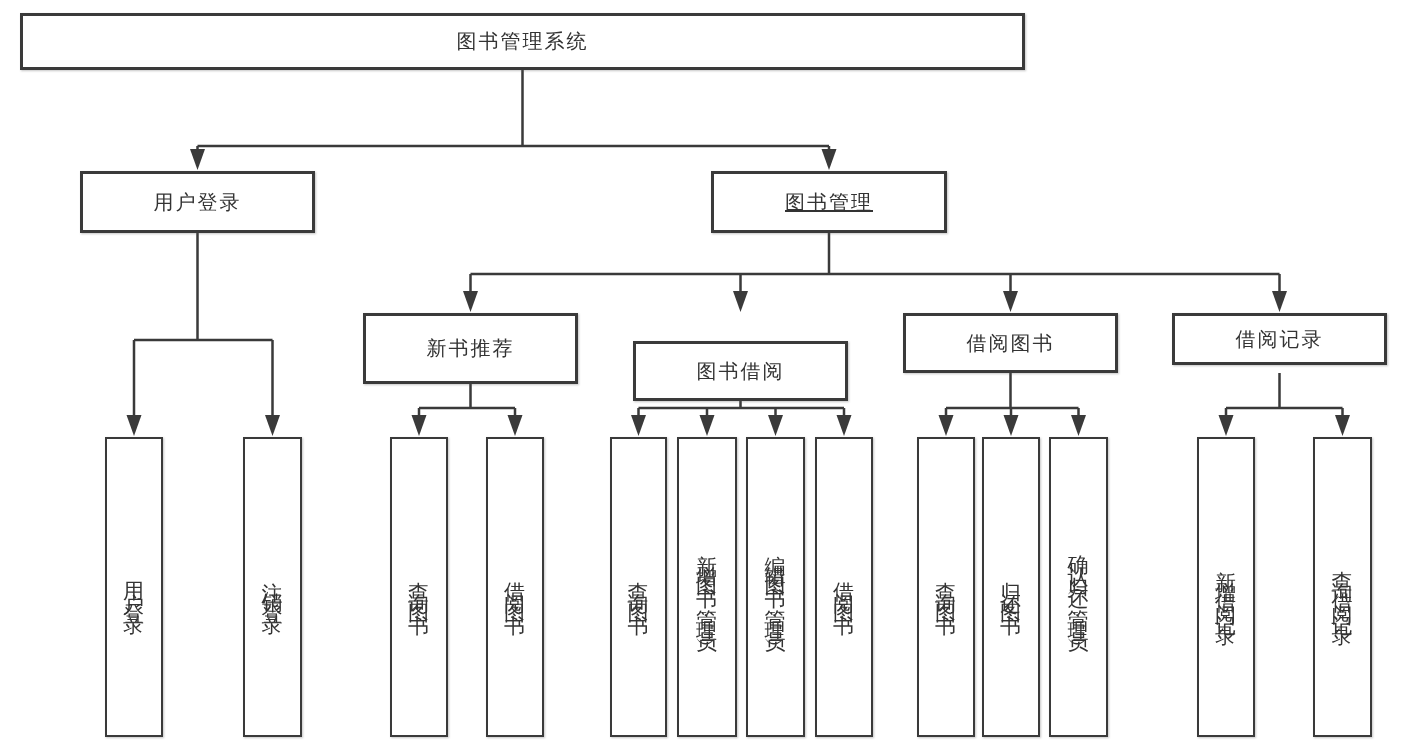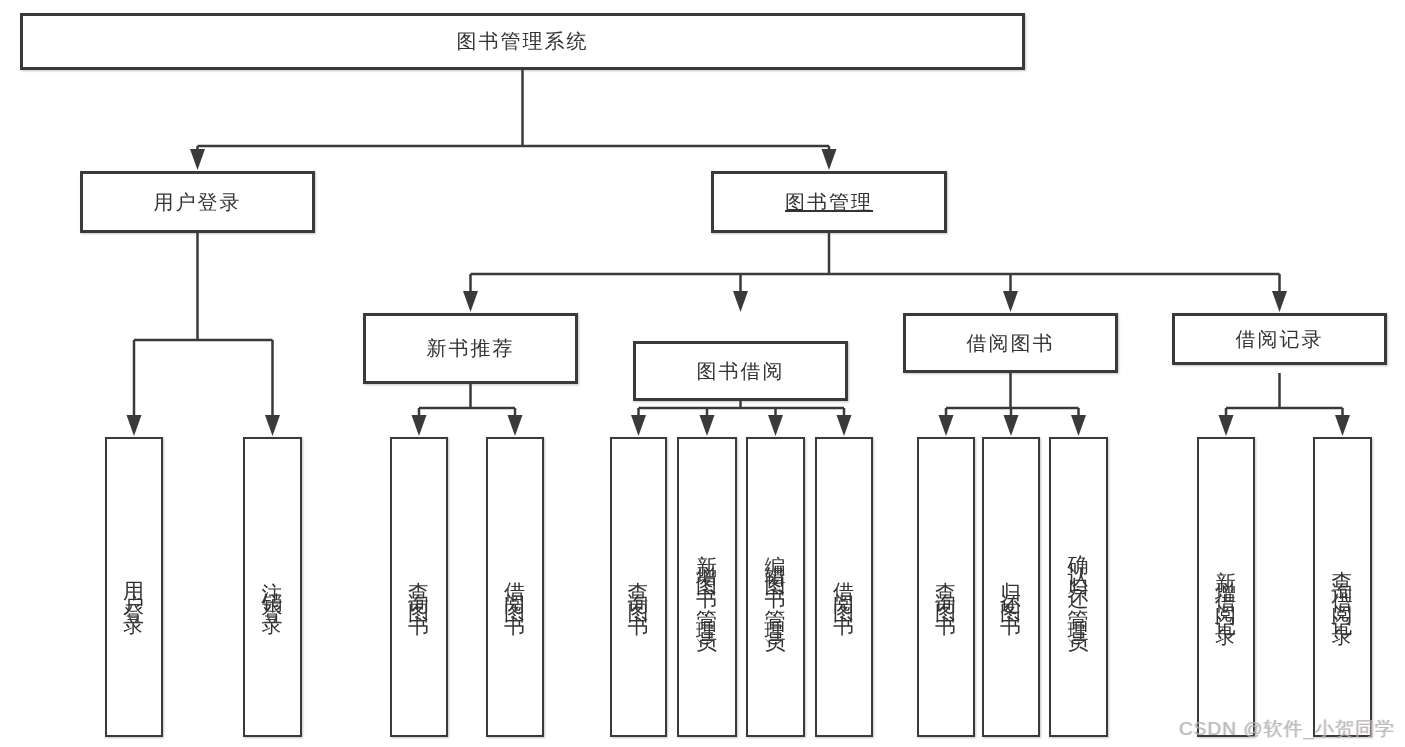--- a/index.html
+++ b/index.html
@@ -99,14 +99,13 @@
       <div class="node v" style="left: 610px; top: 437px; width: 57px; height: 300px;">查询图书</div>
       <div class="node v" style="left: 677px; top: 437px; width: 60px; height: 300px;">新增图书（管理员）</div>
       <div class="node v" style="left: 746px; top: 437px; width: 59px; height: 300px;">编辑图书（管理员）</div>
       <div class="node v" style="left: 815px; top: 437px; width: 58px; height: 300px;">借阅图书</div>
       <div class="node v" style="left: 917px; top: 437px; width: 58px; height: 300px;">查询图书</div>
       <div class="node v" style="left: 982px; top: 437px; width: 58px; height: 300px;">归还图书</div>
       <div class="node v" style="left: 1049px; top: 437px; width: 59px; height: 300px;">确认归还（管理员）</div>
       <div class="node v" style="left: 1197px; top: 437px; width: 58px; height: 300px;">新增借阅记录</div>
       <div class="node v" style="left: 1313px; top: 437px; width: 59px; height: 300px;">查询借阅记录</div>
     </div>
-  <div id="watermark">CSDN @软件_小贺同学</div>
 </div>
 
 </body></html>

